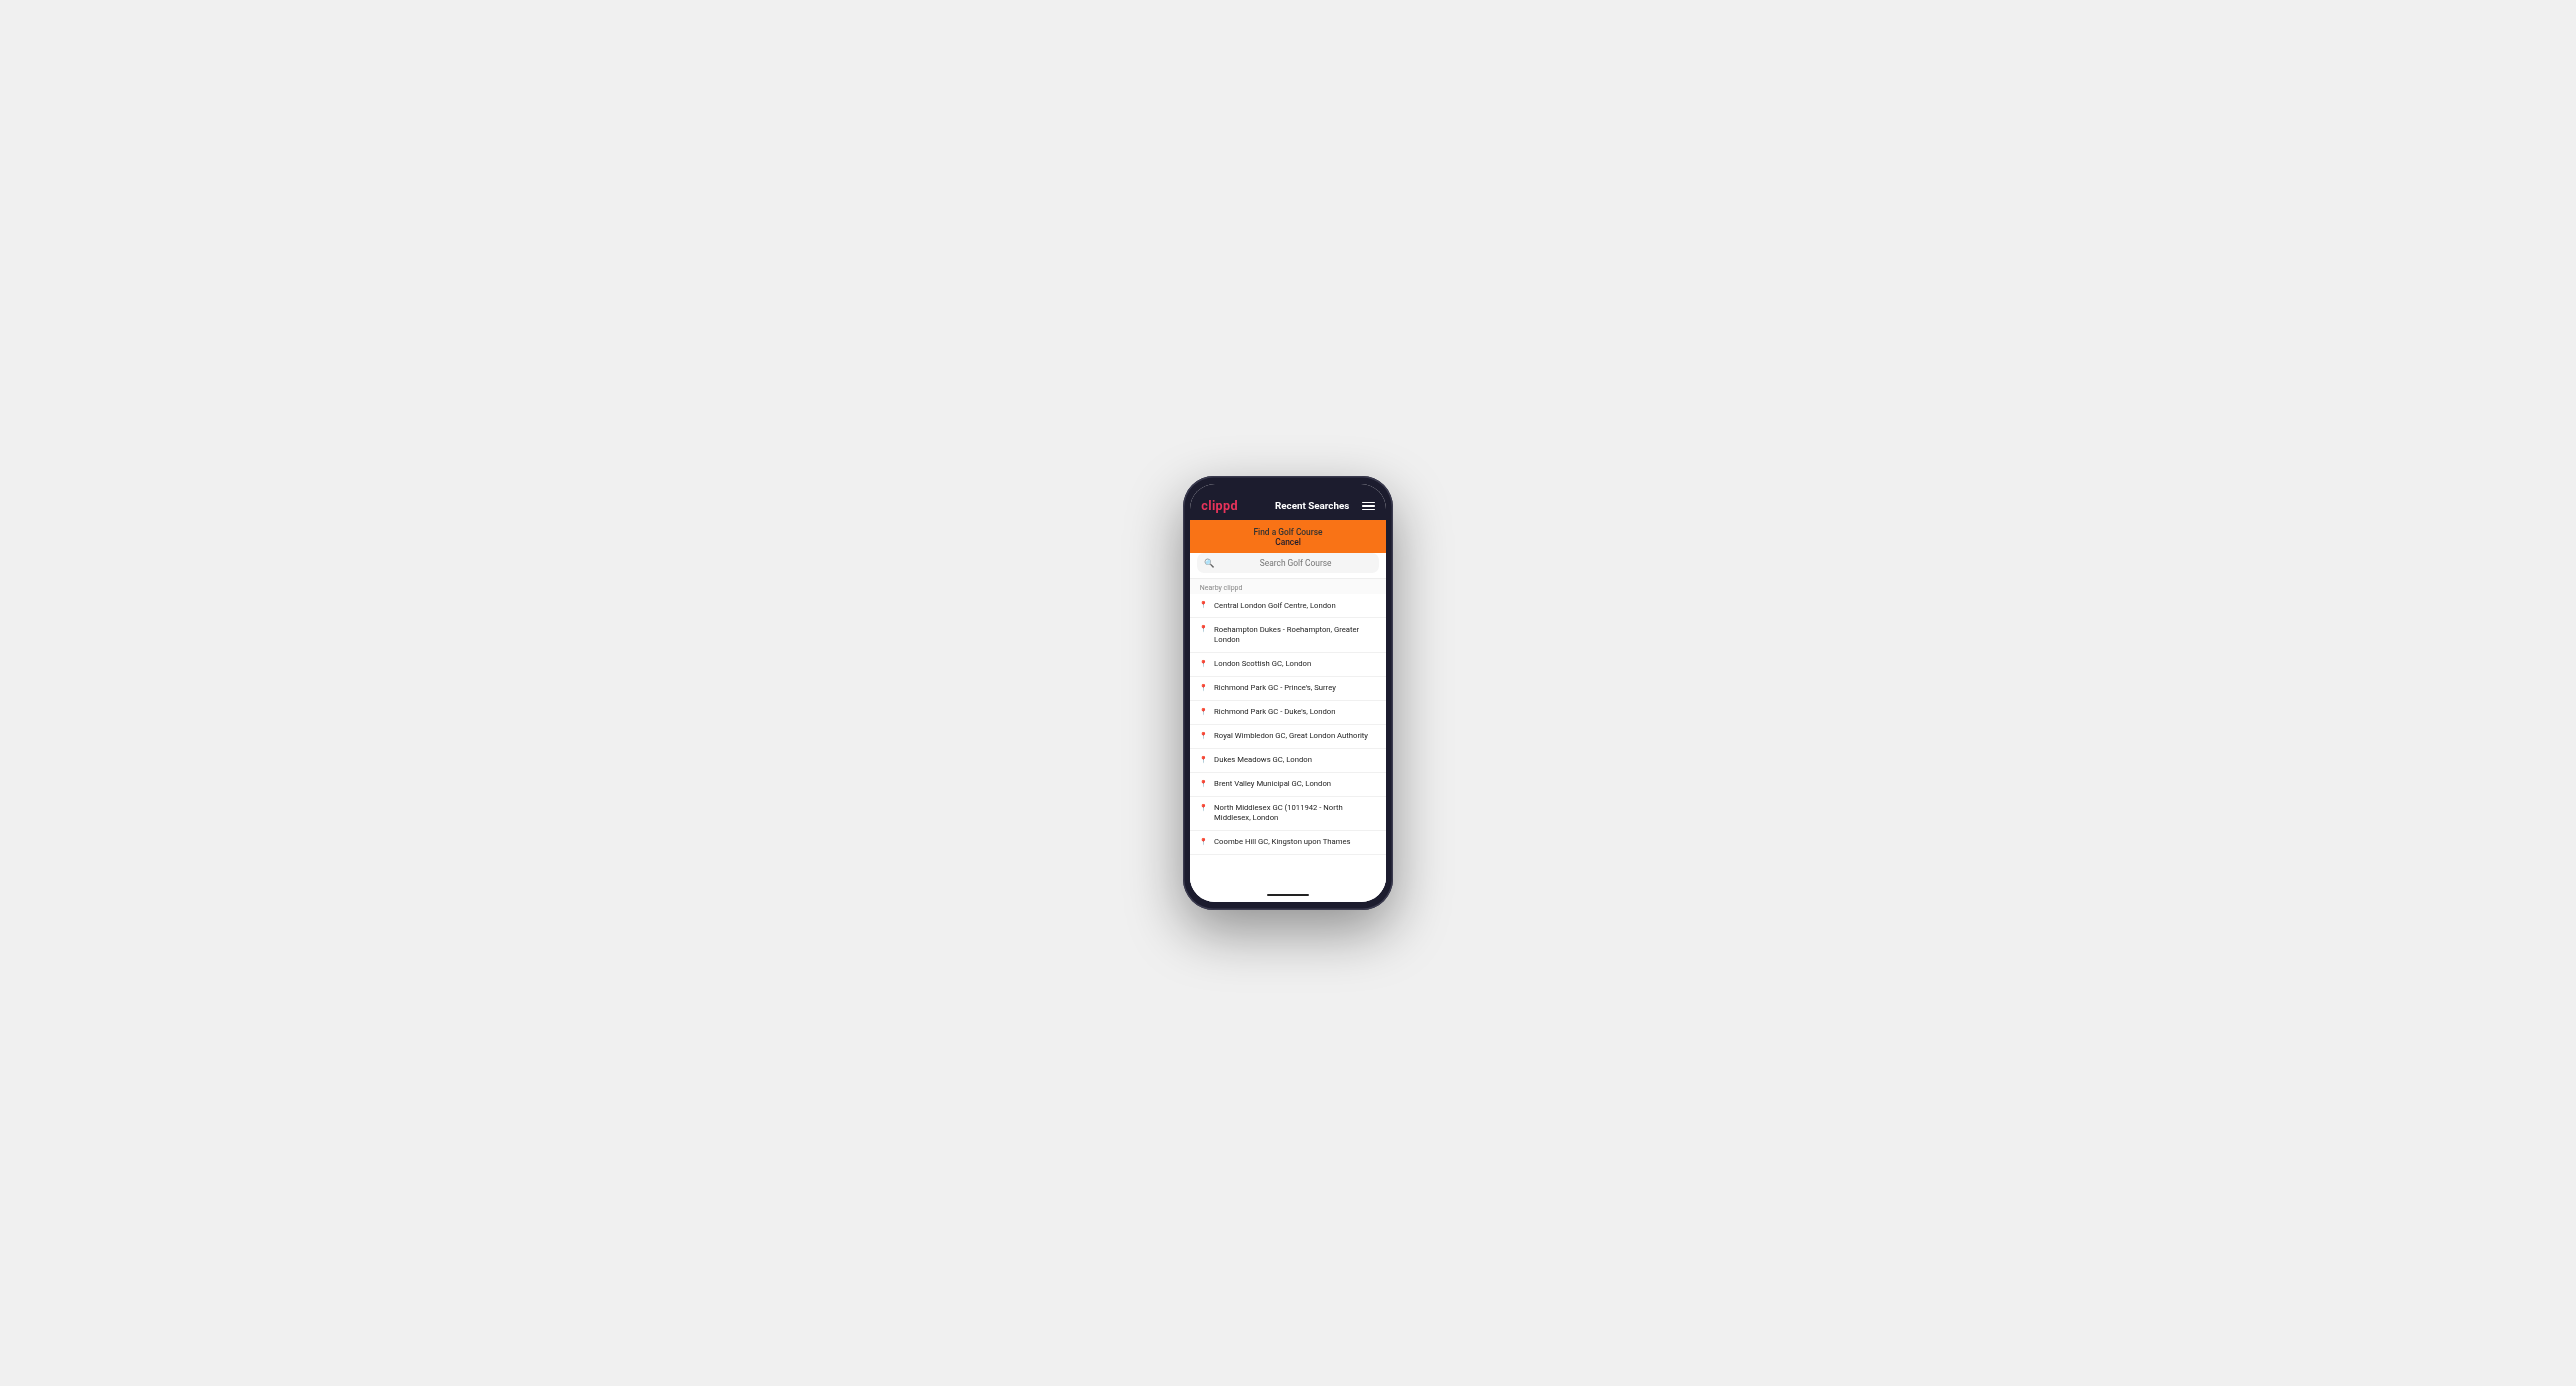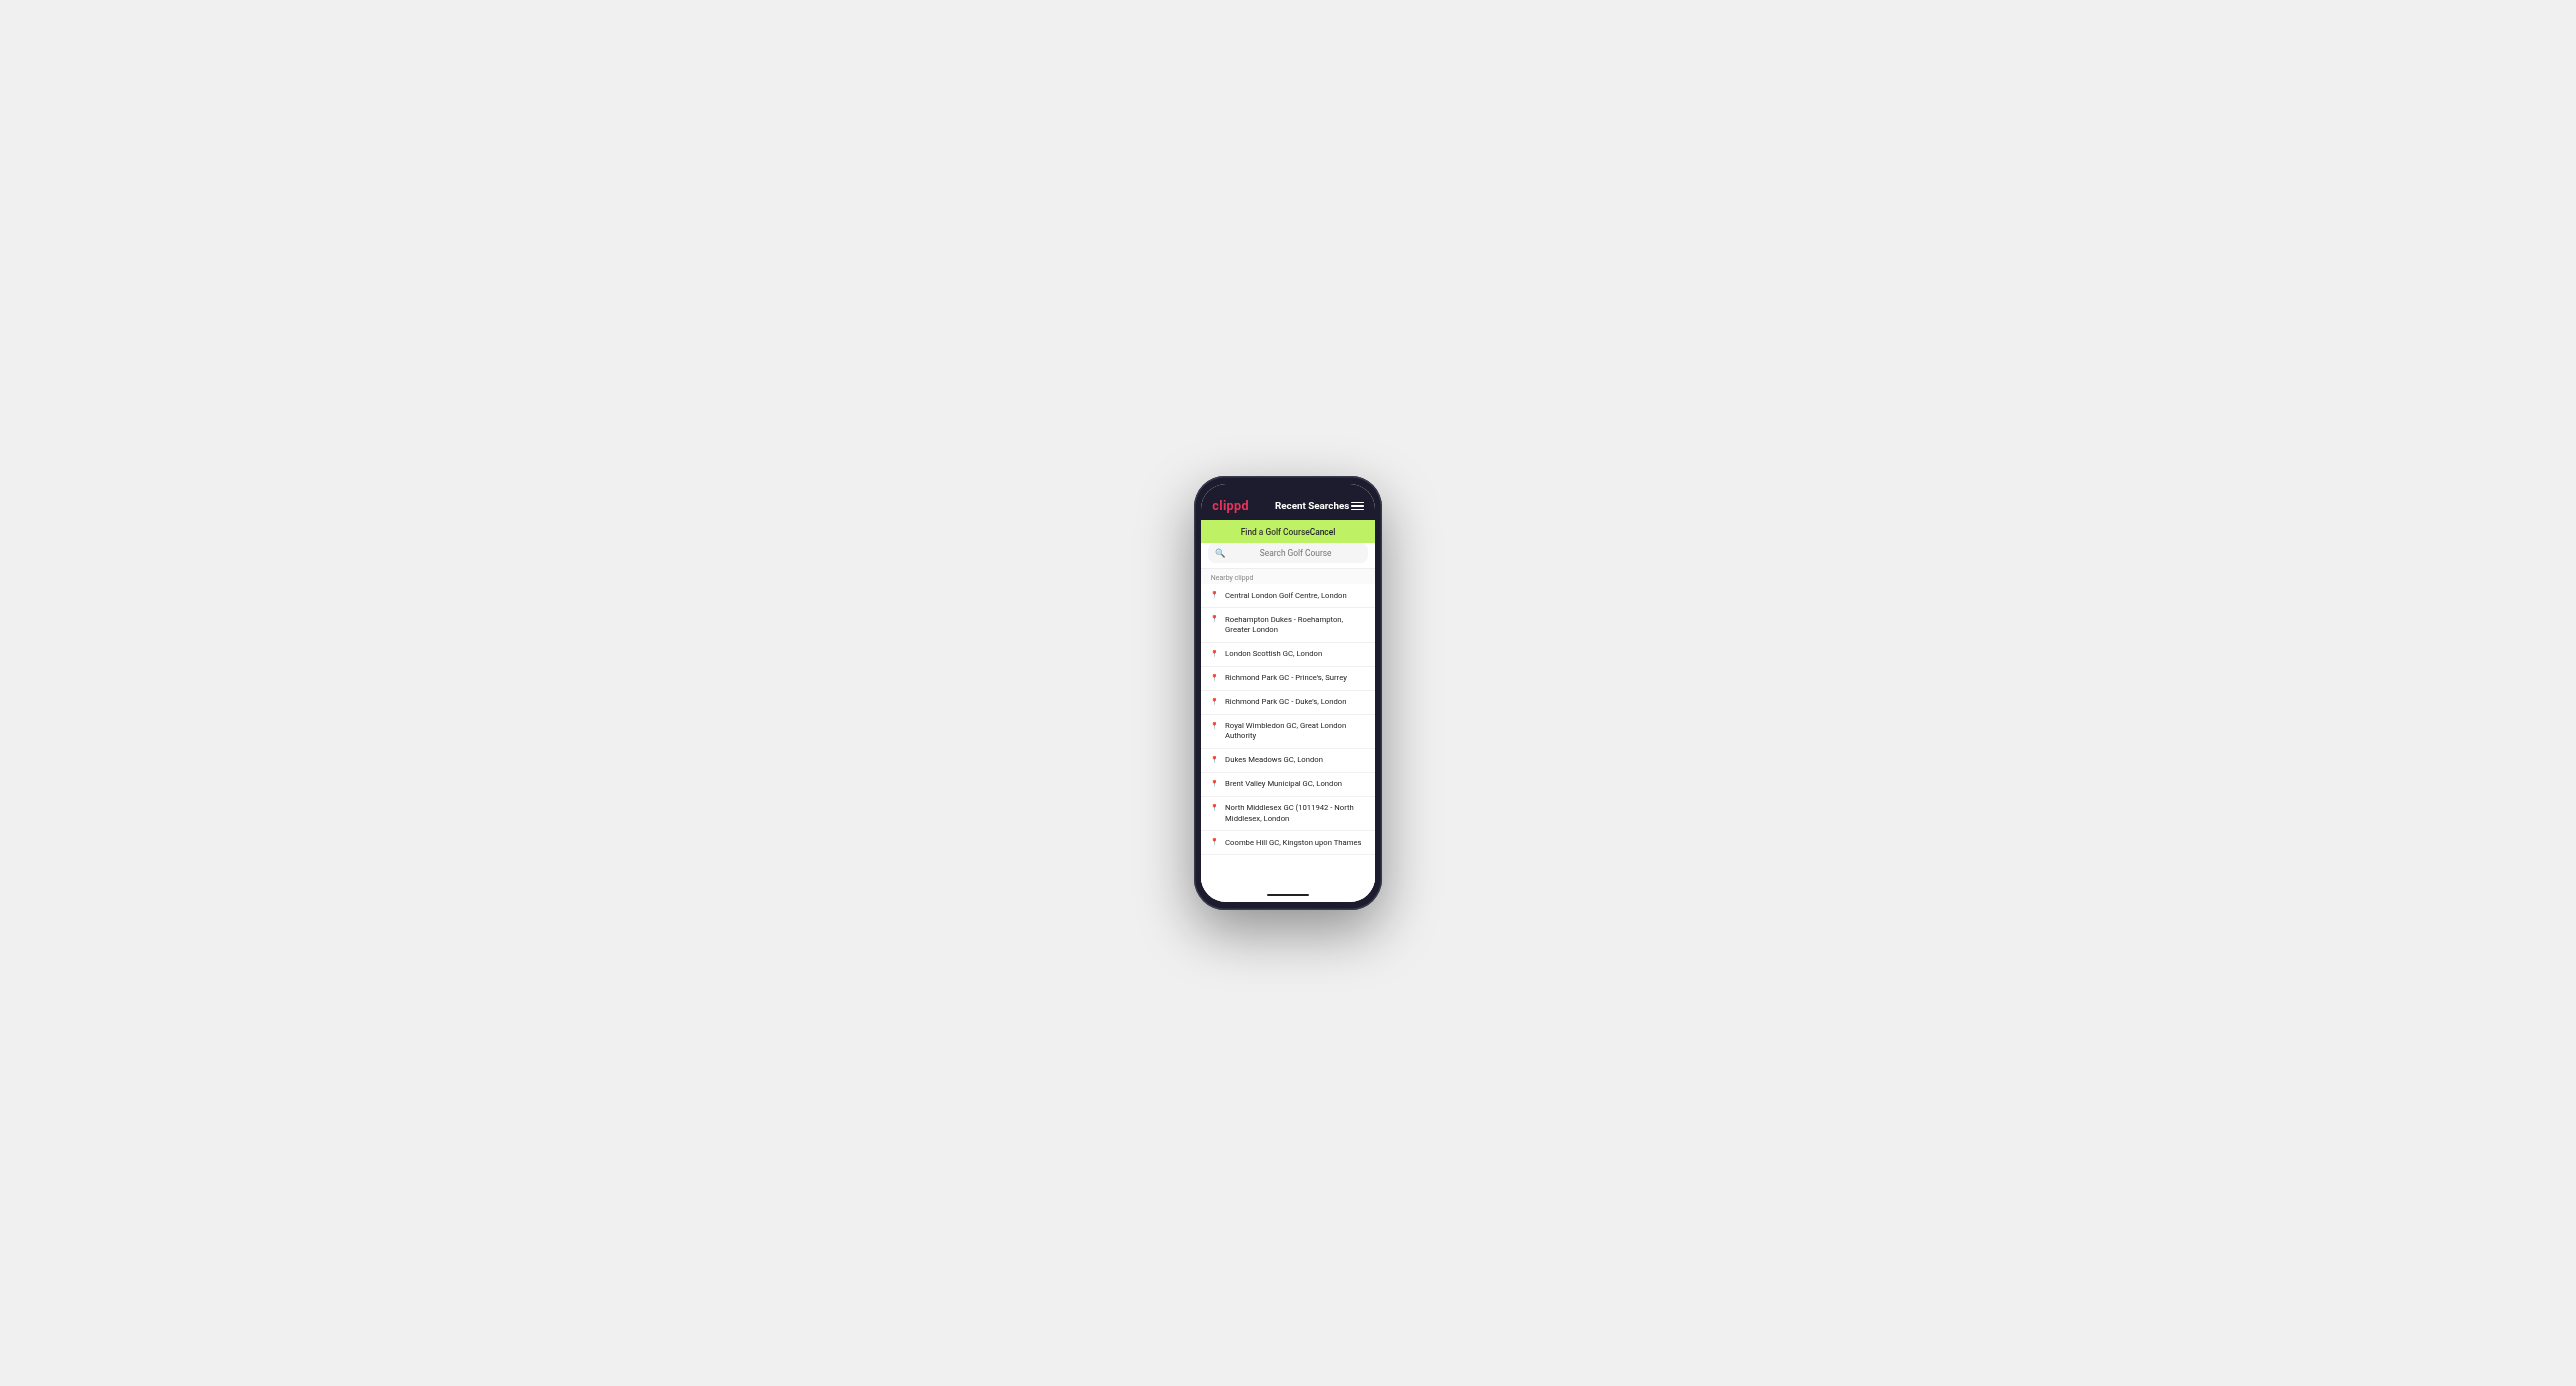--- a/index.html
+++ b/index.html
@@ -7,21 +7,21 @@
       background: #f0f0f0;
       display: flex;
       justify-content: center;
       align-items: center;
       min-height: 100vh;
       font-family: -apple-system, BlinkMacSystemFont, 'Segoe UI', Roboto, sans-serif;
     }
 
     .phone-wrapper {
       position: relative;
-      width: 188px;
+      width: 210px;
       height: 434px;
     }
 
     .phone-frame {
       position: absolute;
       inset: 0;
       background: #1c1c2e;
       border-radius: 31px;
       box-shadow: 0 21px 56px rgba(0,0,0,0.4), inset 0 0 0 1.4px #3a3a4e;
     }
@@ -94,22 +94,23 @@
       flex-direction: column;
       overflow: hidden;
     }
 
     
     .find-header {
       display: flex;
       align-items: center;
       justify-content: center;
       padding: 7px 9.8px 5.6px;
-      background: #bef264;
-      flex-shrink: 0;
+      background: #f97316;
+      flex-shrink: 0;
+      flex-direction: column;
     }
 
     .find-label {
       font-size: 8.4px;
       color: #333;
       font-weight: 500;
     }
 
     .cancel-btn {
       font-size: 8.4px;

